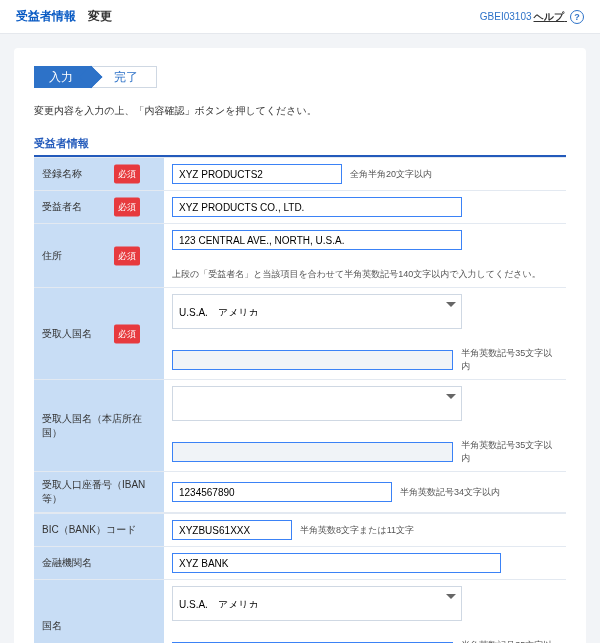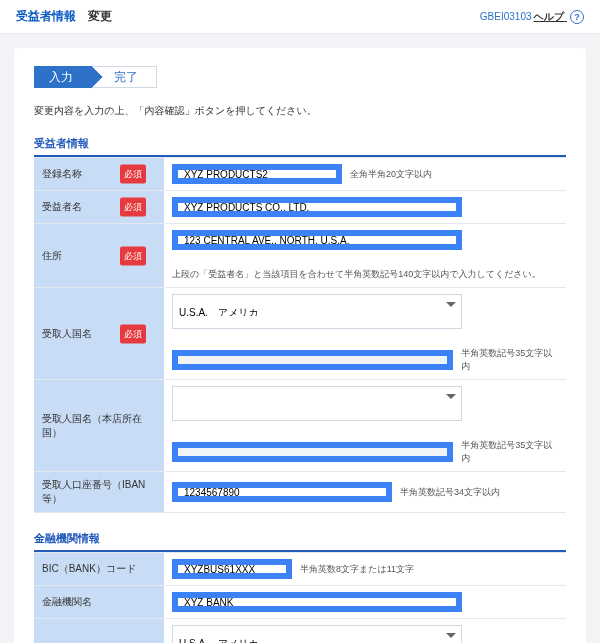--- a/index.html
+++ b/index.html
@@ -20,22 +20,22 @@
     .step.active { background: #2d72c8; color: #fff; border-color: #2d72c8; }
     .step:not(:last-child)::after { content: ""; position: absolute; right: -8px; top: 2px; width: 15px; height: 15px; transform: rotate(45deg); background: inherit; border-top: 1px solid #cfd8e3; border-right: 1px solid #cfd8e3; z-index:1; }
     .step.active::after { border-color: #2d72c8; }
     .intro { font-size: 10px; margin-bottom: 16px; }
 
     .section-title { color: #235abb; font-size: 11px; font-weight: bold; padding-bottom: 4px; border-bottom: 2px solid #235abb; margin-bottom: 0; margin-top: 18px; }
 
     table.form { width: 100%; border-collapse: collapse; }
     table.form td { border-top: 1px solid #e3e9f1; border-bottom: 1px solid #e3e9f1; padding: 6px 8px; vertical-align: middle; font-size: 10px; }
     table.form td.lab { background: #c8ddf5; width: 130px; position: relative; }
-    .req { position: absolute; right: 18px; top: 50%; transform: translateY(-50%); background: #e73a3e; color: #fff; font-size: 9px; padding: 3px 4px; border-radius: 2px; }
-    .txt { height: 20px; border: 6px solid #3b82f6; padding: 0 6px; font-size: 10px; background: #fff; }
+    .req { position: absolute; right: 24px; top: 50%; transform: translateY(-50%); background: #e73a3e; color: #fff; font-size: 9px; padding: 3px 4px; border-radius: 2px; }
+    .txt { height: 20px; border: 1px solid #3b82f6; padding: 0 6px; font-size: 10px; background: #fff; }
     .sel { height: 35px; border: 1px solid #cfd8e3; padding: 12px 6px; font-size: 10px; background: #fff; appearance:none; -webkit-appearance:none; background-image: linear-gradient(45deg, transparent 49%, #666 51%), linear-gradient(135deg, #666 49%, transparent 51%); background-position: right 10px top 7px, right 5px top 7px; background-size:5px 5px; background-repeat:no-repeat;}
     .ro { background: #f0f3f7 !important; }
     .hint { color: #555; font-size: 9px; }
     .stack { display:flex; flex-direction:column; gap:18px; }
     .inline { display:flex; align-items:center; gap:8px; }
   </style>
 </head>
 <body>
 
 <div class="topbar">
@@ -112,35 +112,34 @@
         <td>
               <div class="inline">
                 <input class="txt" style="width: 220px;" value="1234567890">
                 <span class="hint">半角英数記号34文字以内</span>
               </div>
             </td>
       </tr>
     </tbody>
       </table>
 
-    <div class="section-title">金融機関情報</div>
     <table class="form">
       <tbody>
           <tr>
         <td class="lab"><span>BIC（BANK）コード</span></td>
         <td>
               <div class="inline">
                 <input class="txt" style="width: 120px;" value="XYZBUS61XXX">
                 <span class="hint">半角英数8文字または11文字</span>
               </div>
             </td>
       </tr>
       <tr>
         <td class="lab"><span>金融機関名</span></td>
-        <td><input class="txt" style="width: 290px;" value="XYZ BANK"></td>
+        <td><input class="txt" style="width: 329px;" value="XYZ BANK"></td>
       </tr>
       <tr>
         <td class="lab"><span>国名</span></td>
         <td>
               <div class="stack">
           <select class="sel" style="width:290px"><option>U.S.A.　アメリカ</option></select>
           <div class="inline">
                   <input class="txt ro" style="width: 290px;" readonly="" value="">
                   <span class="hint">半角英数記号35文字以内</span>
                 </div>

